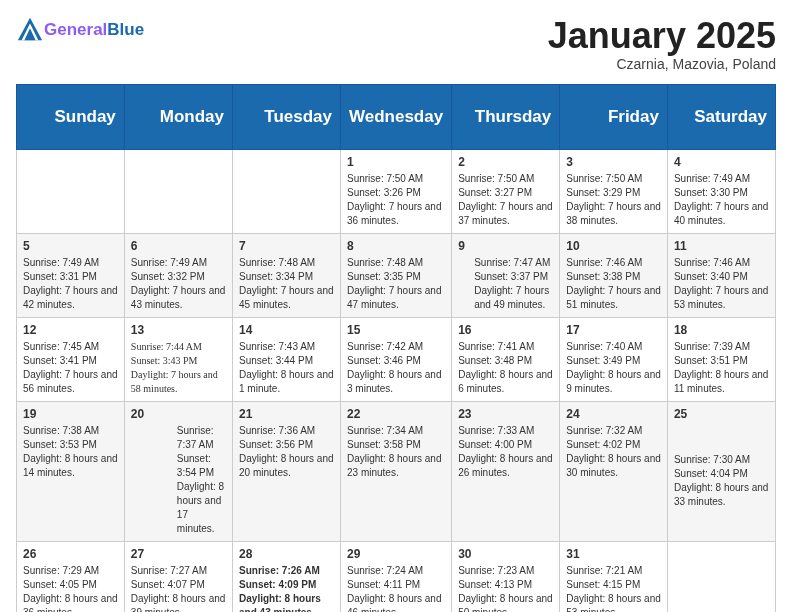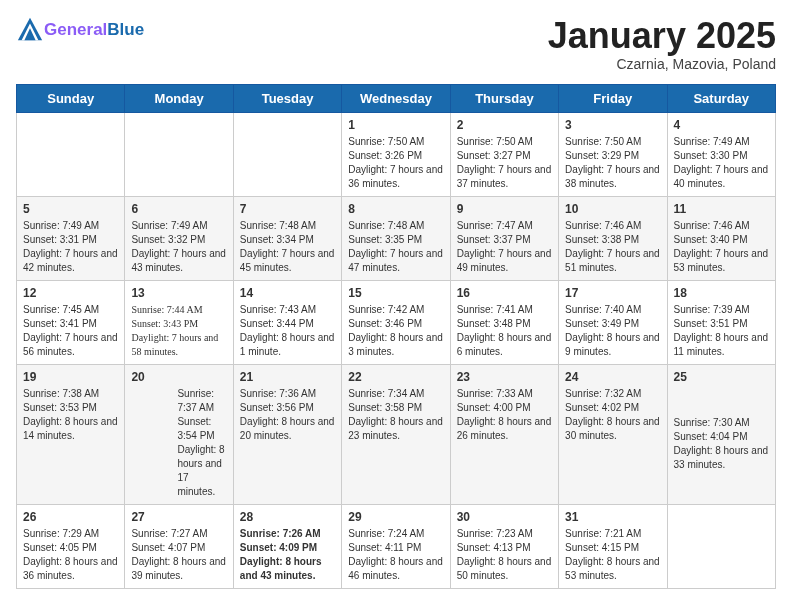--- a/index.html
+++ b/index.html
@@ -34,23 +34,23 @@
       color: #444;
     }
     .calendar {
       width: 100%;
       border-collapse: collapse;
       border: 1px solid #ccc;
     }
     .calendar th {
       background-color: #1a6aad;
       color: #fff;
-      text-align: center;
-      padding: 6px 8px;
-      font-size: 13px;
+      text-align: right;
+      padding: 22px 8px;
+      font-size: 17px;
       font-weight: bold;
       border: 1px solid #1558a0;
     }
     .calendar td {
       vertical-align: top;
       border: 1px solid #ccc;
       padding: 5px 6px;
       width: calc(100% / 7);
       min-height: 80px;
       font-size: 10.5px;
@@ -168,21 +168,21 @@
 Daylight: 7 hours and 45 minutes.</div>
         </td>
         <td>
           <div class="day-number">8</div>
           <div class="day-info" style="white-space: pre-wrap;">Sunrise: 7:48 AM
 Sunset: 3:35 PM
 Daylight: 7 hours and 47 minutes.</div>
         </td>
         <td>
           <div class="day-number">9</div>
-          <div class="day-info" style="white-space: pre-wrap;">Sunrise: 7:47 AM
+          <div class="day-info" style="white-space: pre-wrap; margin-left: 16px;">Sunrise: 7:47 AM
 Sunset: 3:37 PM
 Daylight: 7 hours and 49 minutes.</div>
         </td>
         <td>
           <div class="day-number">10</div>
           <div class="day-info" style="white-space: pre-wrap;">Sunrise: 7:46 AM
 Sunset: 3:38 PM
 Daylight: 7 hours and 51 minutes.</div>
         </td>
         <td>

